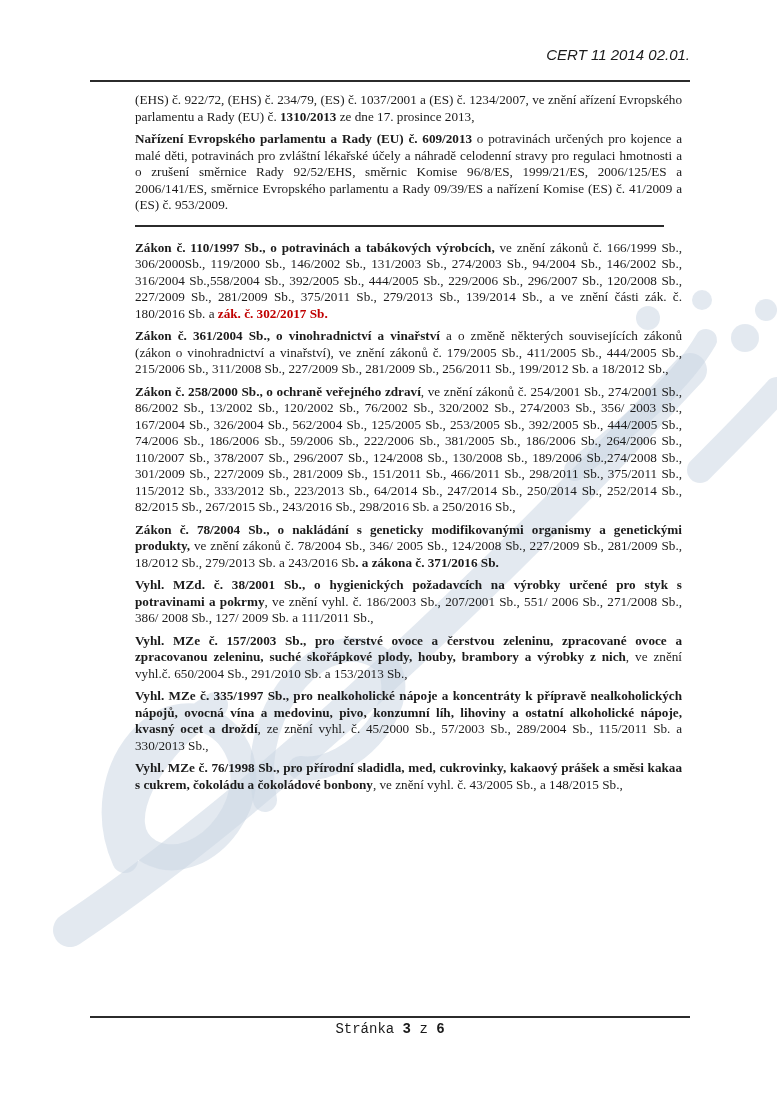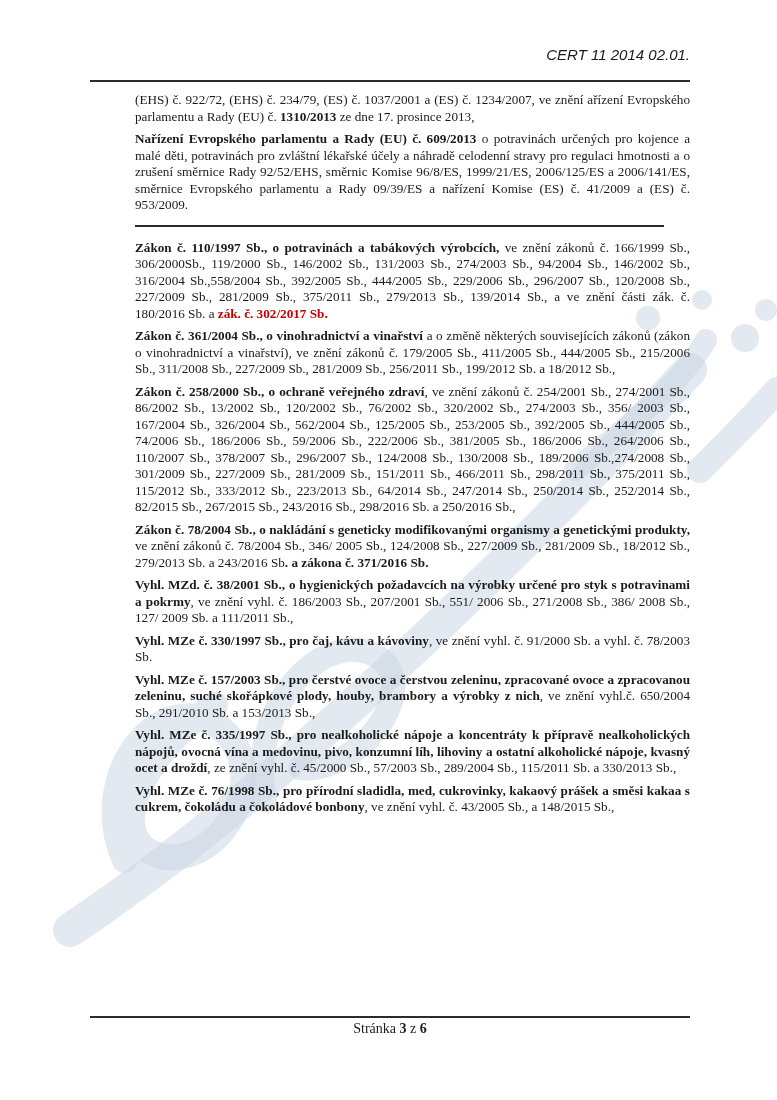--- a/index.html
+++ b/index.html
@@ -24,34 +24,34 @@
   .top-rule {
     position: absolute; top: 80px; left: 90px; width: 600px;
     border-top: 2px solid #2b2b2b; z-index: 2;
   }
   .doc-body {
     position: absolute; top: 92px; left: 135px; width: 555px; height: 918px;
     overflow: hidden; z-index: 1;
     font-size: 13.2px; line-height: 16.5px;
     text-align: justify;
   }
-  .para { margin: 0 0 6px 0; position: relative; }
+  .para { margin: 0 8px 6px 0; position: relative; }
   .para.bulleted { padding-left: 0; }
   .seg-normal { font-weight: normal; }
   .seg-bold   { font-weight: bold; }
   .seg-red    { font-weight: bold; color: var(--accent-red, #c00000); }
   .mid-divider {
     border-top: 2px solid #2b2b2b;
     width: 535px; margin: 11px 0 13px -6px;
   }
   .page-footer {
     position: absolute; top: 1016px; left: 90px; width: 600px;
     border-top: 2px solid #2b2b2b;
     text-align: center; padding-top: 3px;
-    font-family: Liberation Serif, serif;
+    font-family: Liberation Mono, monospace;
     font-size: 14px; color: #1b1b1b; z-index: 2;
   }
   .page-footer b { font-weight: bold; }
   .fseg { display: inline; }
 </style>
 </head>
 <body style="--accent-red: #c00000; color: rgb(27, 27, 27);">
 
 <svg class="watermark" viewBox="0 0 777 1100" aria-hidden="true">
   <g fill="none" stroke="#ccd7e4" stroke-opacity="0.55" stroke-linecap="round">
@@ -74,21 +74,20 @@
 
 <div class="doc-body">
     <div class="para"><span class="seg-normal">(EHS) č. 922/72, (EHS) č. 234/79, (ES) č. 1037/2001 a (ES) č. 1234/2007, ve znění ařízení Evropského parlamentu a Rady (EU) č. </span><span class="seg-bold">1310/2013</span><span class="seg-normal"> ze dne 17. prosince 2013,</span></div>
     <div class="para bulleted"><span class="seg-bold">Nařízení Evropského parlamentu a Rady (EU) č. 609/2013</span><span class="seg-normal"> o potravinách určených pro kojence a malé děti, potravinách pro zvláštní lékařské účely a náhradě celodenní stravy pro regulaci hmotnosti a o zrušení směrnice Rady 92/52/EHS, směrnic Komise 96/8/ES, 1999/21/ES, 2006/125/ES a 2006/141/ES, směrnice Evropského parlamentu a Rady 09/39/ES a nařízení Komise (ES) č. 41/2009 a (ES) č. 953/2009.</span></div>
     <div class="mid-divider"></div>
     <div class="para bulleted"><span class="seg-bold">Zákon č. 110/1997 Sb., o potravinách a tabákových výrobcích,</span><span class="seg-normal"> ve znění zákonů č. 166/1999 Sb., 306/2000Sb., 119/2000 Sb., 146/2002 Sb., 131/2003 Sb., 274/2003 Sb., 94/2004 Sb., 146/2002 Sb., 316/2004 Sb.,558/2004 Sb., 392/2005 Sb., 444/2005 Sb., 229/2006 Sb., 296/2007 Sb., 120/2008 Sb., 227/2009 Sb., 281/2009 Sb., 375/2011 Sb., 279/2013 Sb., 139/2014 Sb., a ve znění části zák. č. 180/2016 Sb. a </span><span class="seg-red">zák. č. 302/2017 Sb.</span></div>
     <div class="para bulleted"><span class="seg-bold">Zákon č. 361/2004 Sb., o vinohradnictví a vinařství</span><span class="seg-normal"> a o změně některých souvisejících zákonů (zákon o vinohradnictví a vinařství), ve znění zákonů č. 179/2005 Sb., 411/2005 Sb., 444/2005 Sb., 215/2006 Sb., 311/2008 Sb., 227/2009 Sb., 281/2009 Sb., 256/2011 Sb., 199/2012 Sb. a 18/2012 Sb.,</span></div>
     <div class="para bulleted"><span class="seg-bold">Zákon č. 258/2000 Sb., o ochraně veřejného zdraví</span><span class="seg-normal">, ve znění zákonů č. 254/2001 Sb., 274/2001 Sb., 86/2002 Sb., 13/2002 Sb., 120/2002 Sb., 76/2002 Sb., 320/2002 Sb., 274/2003 Sb., 356/ 2003 Sb., 167/2004 Sb., 326/2004 Sb., 562/2004 Sb., 125/2005 Sb., 253/2005 Sb., 392/2005 Sb., 444/2005 Sb., 74/2006 Sb., 186/2006 Sb., 59/2006 Sb., 222/2006 Sb., 381/2005 Sb., 186/2006 Sb., 264/2006 Sb., 110/2007 Sb., 378/2007 Sb., 296/2007 Sb., 124/2008 Sb., 130/2008 Sb., 189/2006 Sb.,274/2008 Sb., 301/2009 Sb., 227/2009 Sb., 281/2009 Sb., 151/2011 Sb., 466/2011 Sb., 298/2011 Sb., 375/2011 Sb., 115/2012 Sb., 333/2012 Sb., 223/2013 Sb., 64/2014 Sb., 247/2014 Sb., 250/2014 Sb., 252/2014 Sb., 82/2015 Sb., 267/2015 Sb., 243/2016 Sb., 298/2016 Sb. a 250/2016 Sb.,</span></div>
     <div class="para bulleted"><span class="seg-bold">Zákon č. 78/2004 Sb., o nakládání s geneticky modifikovanými organismy a genetickými produkty,</span><span class="seg-normal"> ve znění zákonů č. 78/2004 Sb., 346/ 2005 Sb., 124/2008 Sb., 227/2009 Sb., 281/2009 Sb., 18/2012 Sb., 279/2013 Sb. a 243/2016 Sb</span><span class="seg-bold">. a zákona č. 371/2016 Sb.</span></div>
     <div class="para bulleted"><span class="seg-bold">Vyhl. MZd. č. 38/2001 Sb., o hygienických požadavcích na výrobky určené pro styk s potravinami a pokrmy</span><span class="seg-normal">, ve znění vyhl. č. 186/2003 Sb., 207/2001 Sb., 551/ 2006 Sb., 271/2008 Sb., 386/ 2008 Sb., 127/ 2009 Sb. a 111/2011 Sb.,</span></div>
-    <div class="para bulleted"><span class="seg-bold">Vyhl. MZe č. 330/1997 Sb., pro čaj, kávu a kávoviny</span><span class="seg-normal">, ve znění vyhl. č. 91/2000 Sb. a vyhl. č. 78/2003 Sb.</span></div>
     <div class="para bulleted"><span class="seg-bold">Vyhl. MZe č. 157/2003 Sb., pro čerstvé ovoce a čerstvou zeleninu, zpracované ovoce a zpracovanou zeleninu, suché skořápkové plody, houby, brambory a výrobky z nich</span><span class="seg-normal">, ve znění vyhl.č. 650/2004 Sb., 291/2010 Sb. a 153/2013 Sb.,</span></div>
     <div class="para bulleted"><span class="seg-bold">Vyhl. MZe č. 335/1997 Sb., pro nealkoholické nápoje a koncentráty k přípravě nealkoholických nápojů, ovocná vína a medovinu, pivo, konzumní líh, lihoviny a ostatní alkoholické nápoje, kvasný ocet a droždí</span><span class="seg-normal">, ze znění vyhl. č. 45/2000 Sb., 57/2003 Sb., 289/2004 Sb., 115/2011 Sb. a 330/2013 Sb.,</span></div>
     <div class="para bulleted"><span class="seg-bold">Vyhl. MZe č. 76/1998 Sb., pro přírodní sladidla, med, cukrovinky, kakaový prášek a směsi kakaa s cukrem, čokoládu a čokoládové bonbony</span><span class="seg-normal">, ve znění vyhl. č. 43/2005 Sb., a 148/2015 Sb.,</span></div>
   </div>
 
 <div class="page-footer">
   <span class="fseg">Stránka</span>&nbsp;<b class="fseg">3</b>&nbsp;<span class="fseg">z</span>&nbsp;<b class="fseg">6</b>
 </div>
 
 </body></html>

